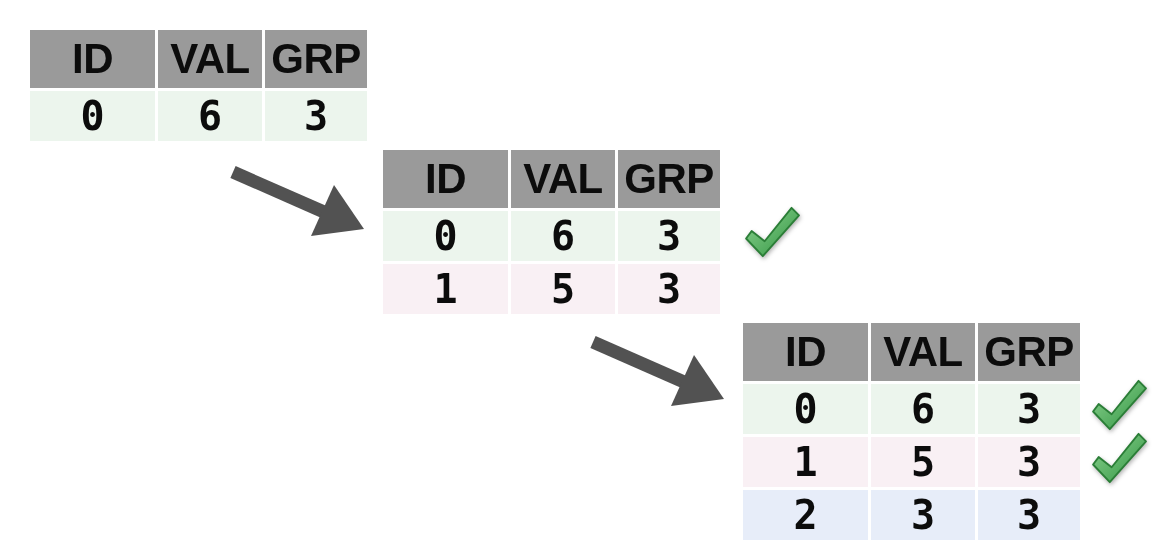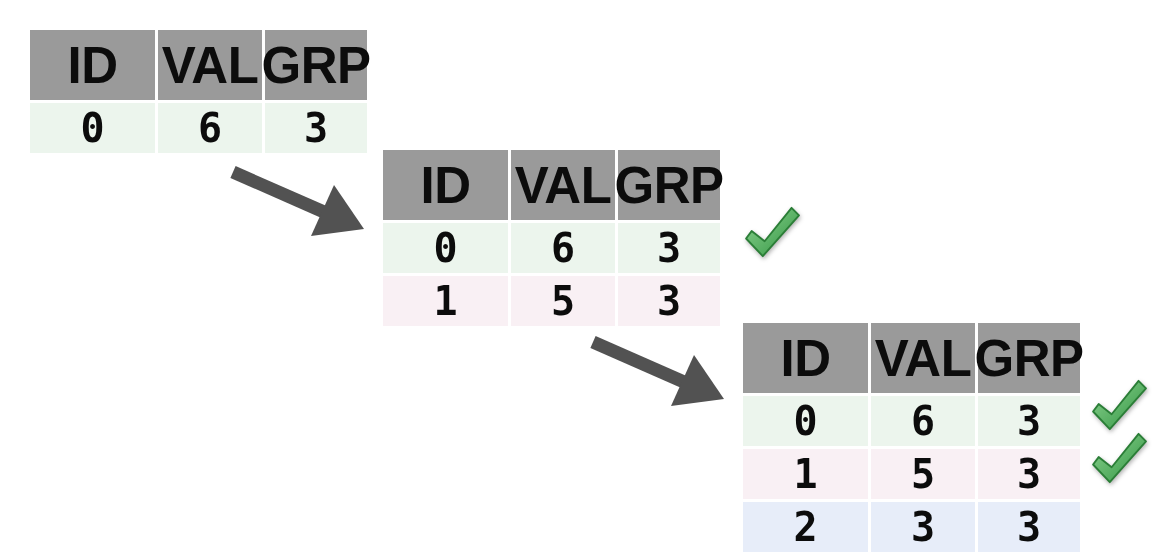--- a/index.html
+++ b/index.html
@@ -24,24 +24,24 @@
   .t1 { left: 30px;  top: 30px; }
   .t2 { left: 383px; top: 150px; --check-left: 362px; }
   .t3 { left: 743px; top: 323px; --check-left: 349px; }
   .cell {
     display: flex;
     align-items: center;
     justify-content: center;
     line-height: 1;
   }
   .head {
-    height: 70px;
+    height: 58px;
     font-family: "Liberation Sans", sans-serif;
     font-weight: 700;
-    font-size: 51px;
+    font-size: 42px;
     color: #0c0c0c;
     letter-spacing: -0.5px;
   }
   .data {
     height: 50px;
     font-family: "DejaVu Sans Mono", monospace;
     font-weight: 700;
     font-size: 40px;
   }
   .arrow {

